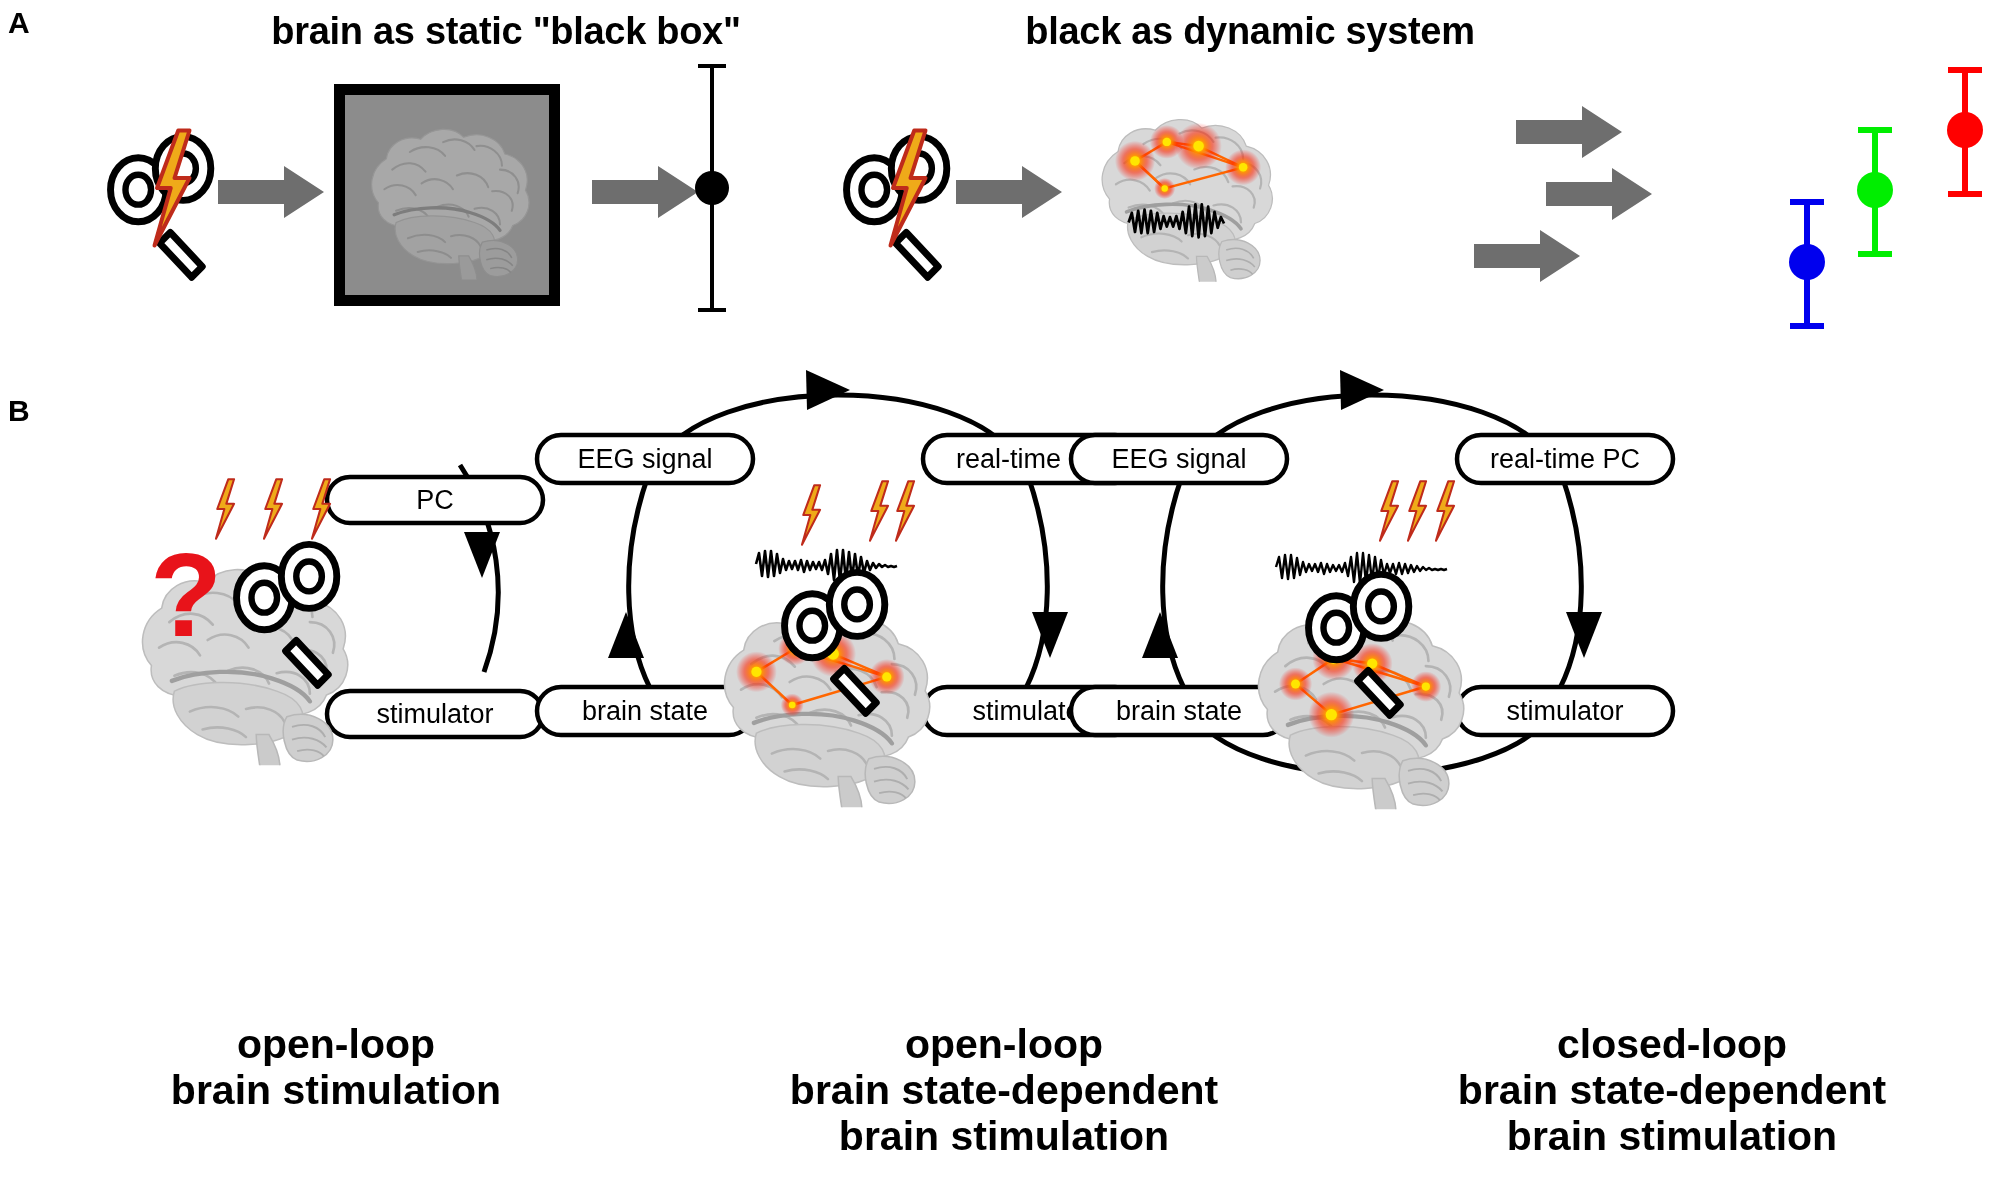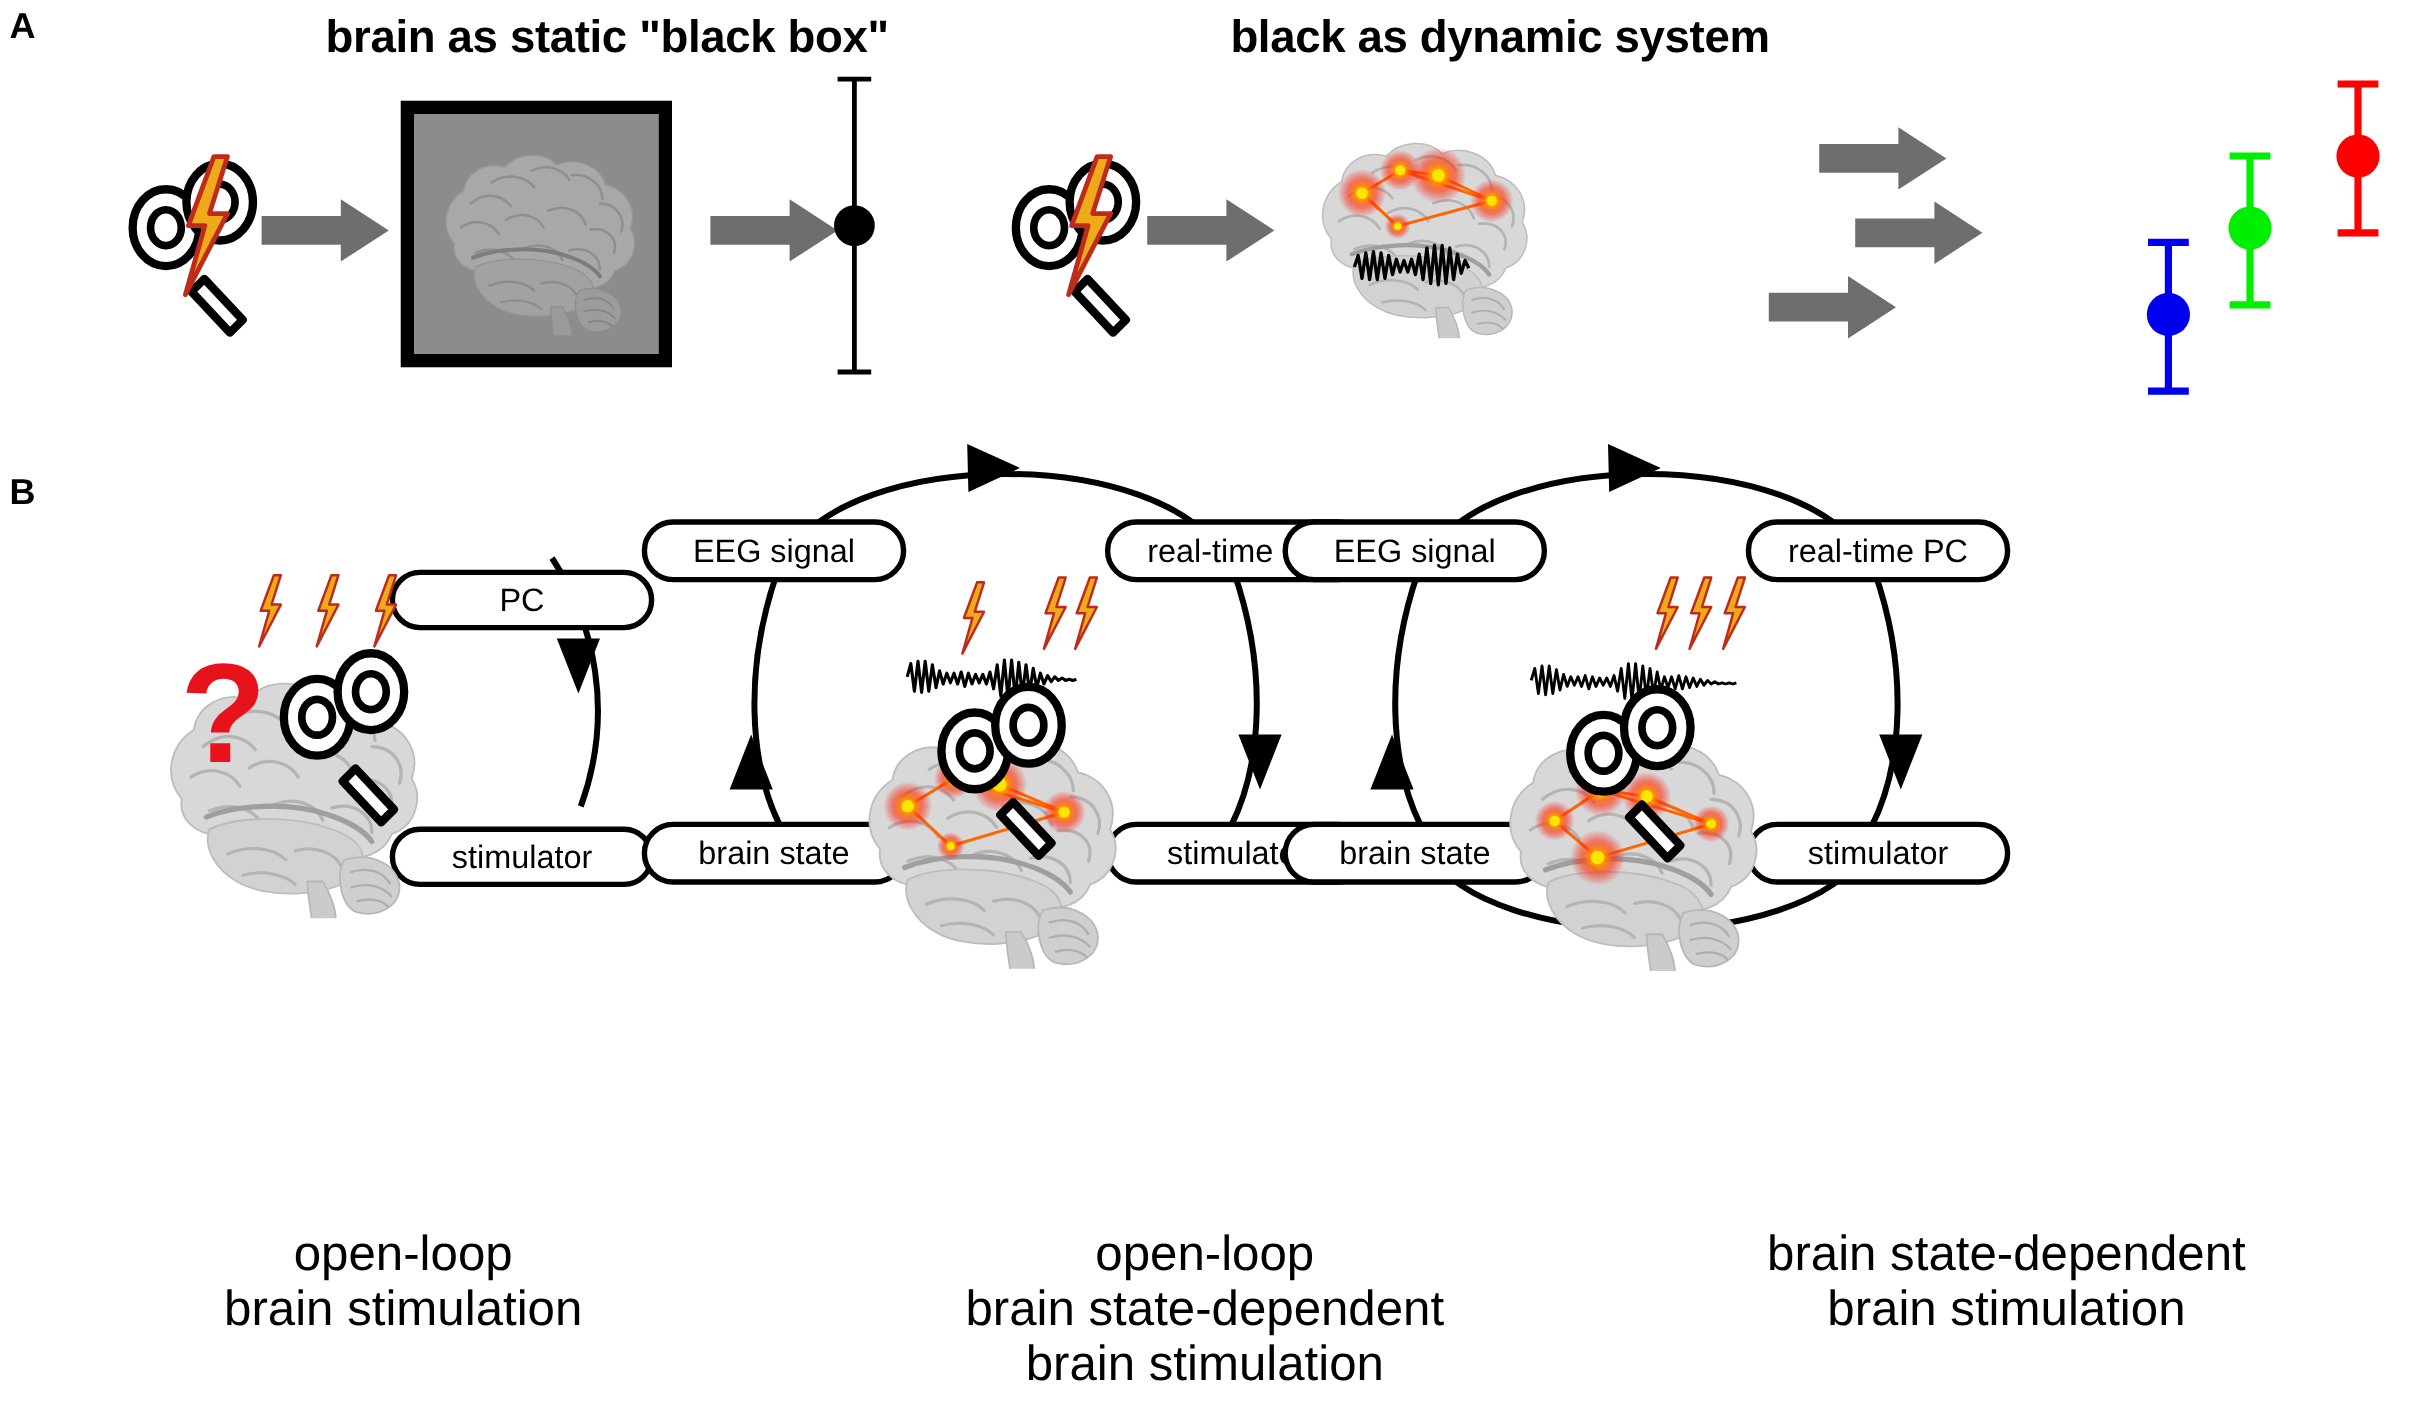--- a/index.html
+++ b/index.html
@@ -1,21 +1,21 @@
 <!DOCTYPE html>
 <html><head>
 <meta charset="utf-8">
 <style>
   html,body{margin:0;padding:0;background:#ffffff;}
   body{width:2008px;height:1182px;position:relative;overflow:hidden;
        font-family:"Liberation Sans","DejaVu Sans",sans-serif;color:#000;}
   .abs{position:absolute;}
   .panel-letter{font-weight:bold;font-size:30px;line-height:1;}
   .panel-title{font-weight:bold;font-size:38px;letter-spacing:-0.3px;text-align:center;white-space:nowrap;}
-  .caption{font-weight:normal;font-size:41px;line-height:1.12;text-align:center;white-space:nowrap;}
+  .caption{font-weight:bold;font-size:41px;line-height:1.12;text-align:center;white-space:nowrap;}
   .boxlabel{font-size:27px;text-align:center;white-space:nowrap;line-height:1;}
   svg{display:block;overflow:visible;}
   .nodebox{fill:#ffffff;stroke:#000000;stroke-width:4.5;}
 </style>
 </head>
 <body>
 
 <svg width="0" height="0" style="position:absolute" aria-hidden="true">
   <defs>
 
@@ -453,15 +453,16 @@
         <circle cx="76" cy="96" r="4.4" fill="#ffe600"></circle>
     </g>
   </svg>
 
   <svg class="abs" style="left:238px;top:202px;" width="128" height="160" viewBox="0 0 120 150">
       <use href="#sym-coil" width="120" height="150"></use>
     </svg>
 </div>
 
 <div class="abs caption" style="left:1336px;top:1022px;width:672px;">
+  <div>closed-loop</div>
   <div>brain state-dependent</div>
   <div>brain stimulation</div>
 </div>
 
 </body></html>

